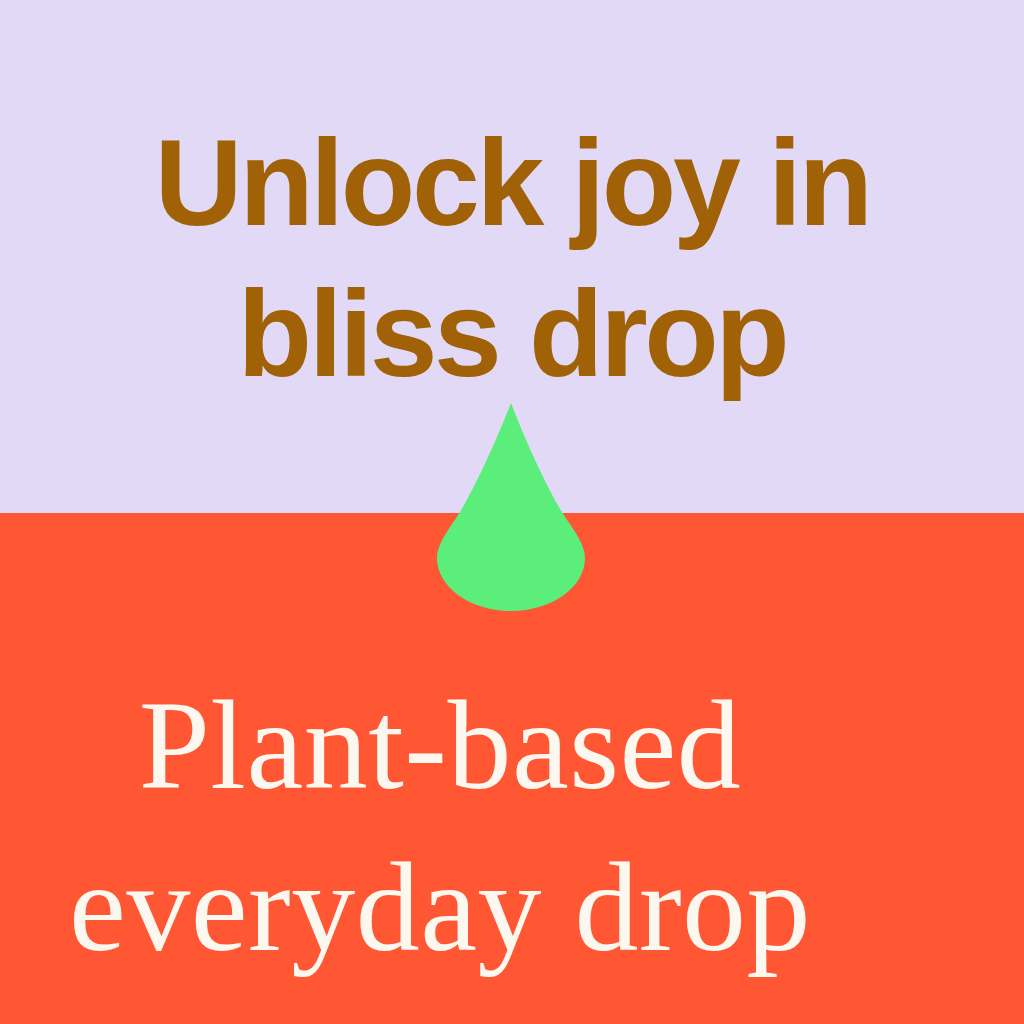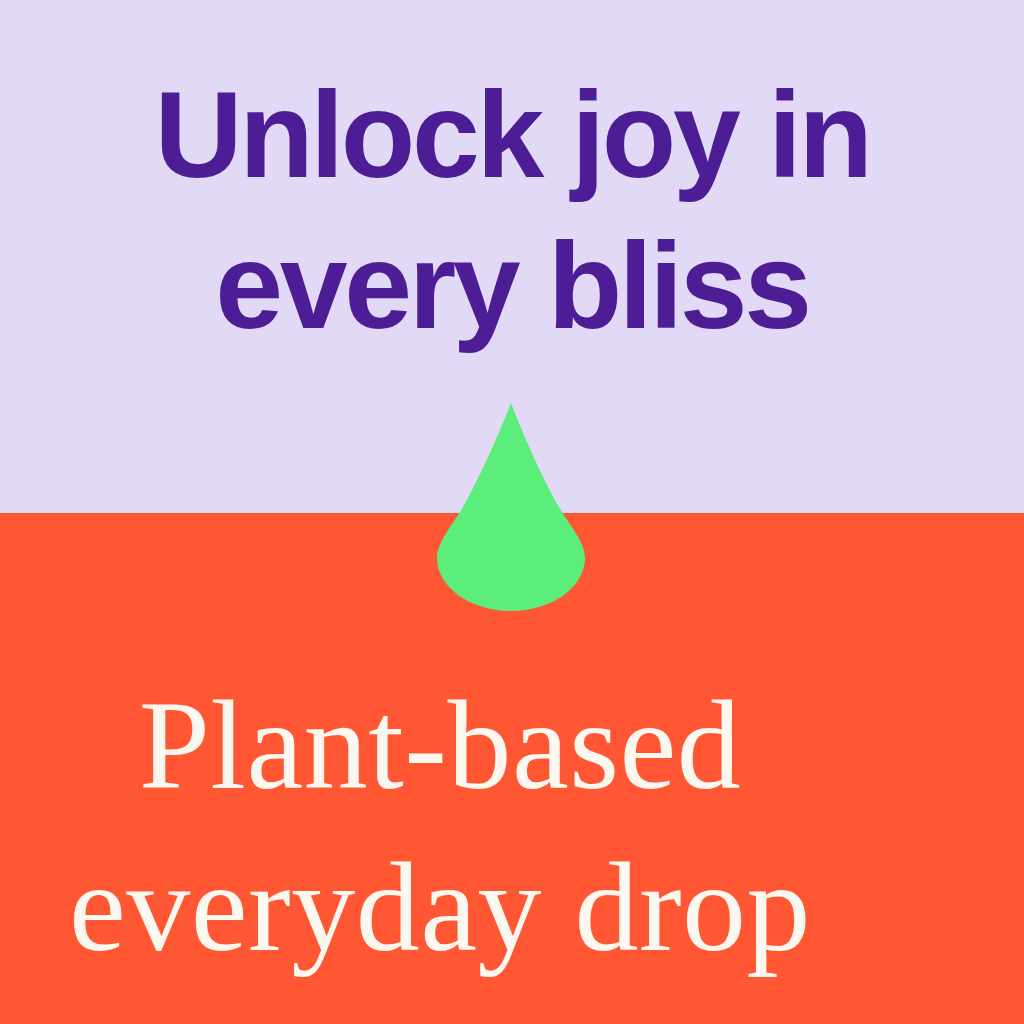--- a/index.html
+++ b/index.html
@@ -69,23 +69,23 @@
   #subline .sl-line { display: block; }
 </style>
 </head>
 <body>
 
 <div id="poster" style="width: 1024px; height: 1024px;">
 
   <div class="band" id="band-top" style="background: rgb(225, 217, 245); height: 513px;"></div>
   <div class="band" id="band-bottom" style="background: rgb(255, 87, 51); top: 513px; height: 511px;"></div>
 
-  <div id="headline" style="color: #4c1d95;">
+  <div id="headline" style="color: #a16207; margin-top: 48px;">
     <span class="hl-line">Unlock joy in</span>
-    <span class="hl-line">every bliss</span>
+    <span class="hl-line">bliss drop</span>
   </div>
 
   <div id="droplet-wrap">
     <svg viewBox="0 0 148 208" xmlns="http://www.w3.org/2000/svg" aria-hidden="true">
       <path id="droplet-path" d="M74 0
                C 74 0, 96 58, 122 104
                C 133 123, 148 139, 148 155
                C 148 184, 115 208, 74 208
                C 33 208, 0 184, 0 155
                C 0 139, 15 123, 26 104

